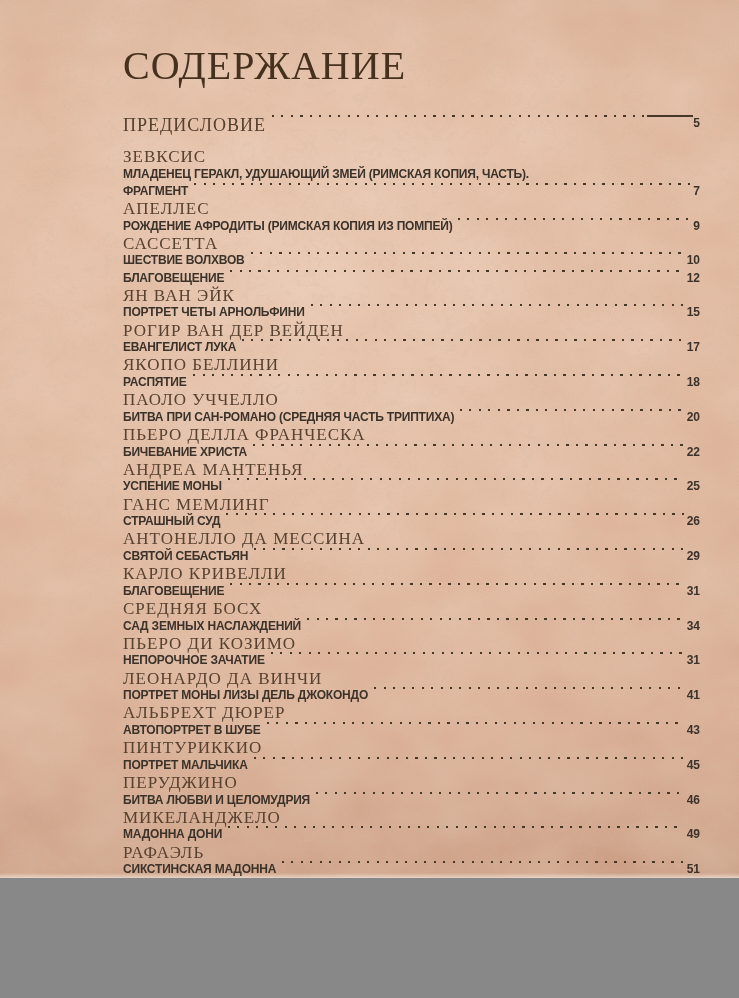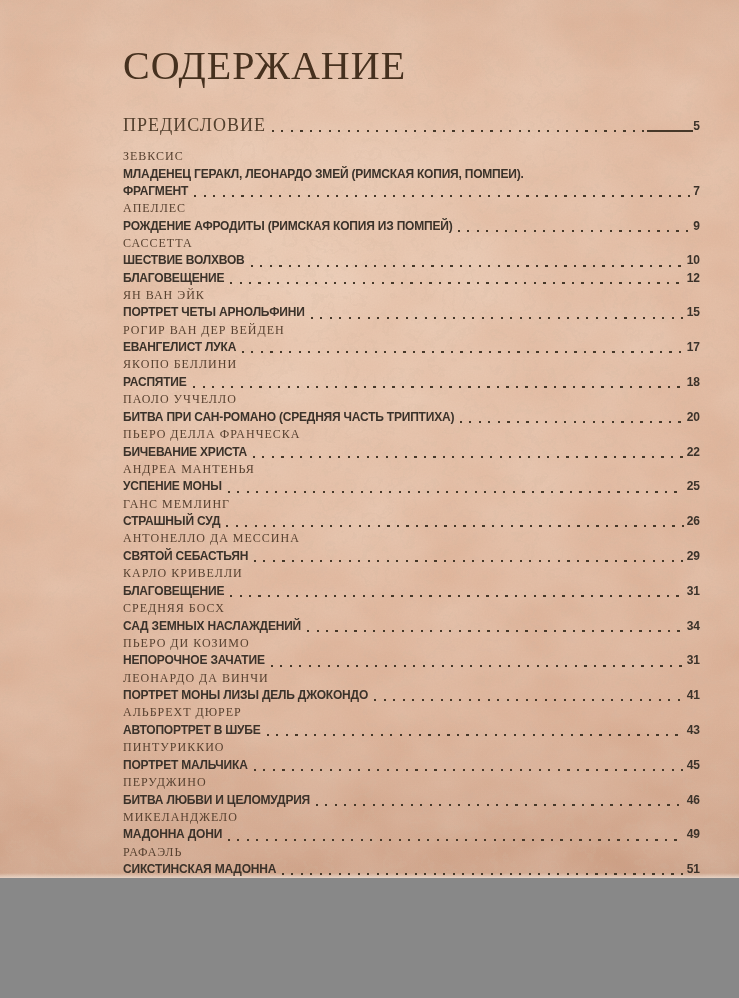--- a/index.html
+++ b/index.html
@@ -25,21 +25,21 @@
     position:absolute; left:123px; top:0; width:577px; z-index:2;
   }
   h1.title {
     margin:44px 0 0 0;
     font-family:"Liberation Serif","DejaVu Serif",serif;
     font-weight:500;
     font-size:40px; line-height:44px;
     letter-spacing:1px;
     color:#46311f;
   }
-  .row { display:flex; align-items:flex-end; }
+  .row { display:flex; }
   .leader {
     flex:1 1 auto;
     height:2px;
     margin:0 3px 3px 6px;
     background-image: repeating-linear-gradient(to right, #463829 0px, #463829 2px, rgba(0,0,0,0) 2px, rgba(0,0,0,0) 9.5px);
   }
   .preface { margin-top:27px; }
   .preface-label {
     font-family:"Liberation Serif","DejaVu Serif",serif;
     font-size:18px; line-height:20px;
@@ -49,21 +49,21 @@
   }
   .rule {
     flex:0 0 46px;
     height:2px;
     margin:0 0 3px 0;
     background:#463829;
   }
   .entries { margin-top:13px; }
   .artist {
     font-family:"Liberation Serif","DejaVu Serif",serif;
-    font-size:12px; line-height:17.6px;
+    font-size:17px; line-height:17.6px;
     letter-spacing:1px;
     color:#574130;
     white-space:nowrap;
   }
   .work, .work-pre, .pagenum {
     font-family:"Liberation Sans","DejaVu Sans",sans-serif;
     font-weight:bold;
     font-size:12px; line-height:17.2px;
     letter-spacing:-0.2px;
     color:#3b322a;
@@ -111,21 +111,21 @@
     <div class="preface row">
       <span class="preface-label">ПРЕДИСЛОВИЕ</span>
       <span class="leader"></span>
       <span class="rule"></span>
       <span class="pagenum">5</span>
     </div>
 
     <div class="entries" id="entries">
   <div class="entry">
     <div class="artist">ЗЕВКСИС</div>
-    <div class="work-pre">МЛАДЕНЕЦ ГЕРАКЛ, ЛЕОНАРДО ЗМЕЙ (РИМСКАЯ КОПИЯ, ПОМПЕИ).</div>
+    <div class="work-pre">МЛАДЕНЕЦ ГЕРАКЛ, УДУШАЮЩИЙ ЗМЕЙ (РИМСКАЯ КОПИЯ, ЧАСТЬ).</div>
     <div class="row">
       <span class="work">ФРАГМЕНТ</span>
       <span class="leader"></span>
       <span class="pagenum">7</span>
     </div>
   </div>
 
   <div class="entry">
     <div class="artist">АПЕЛЛЕС</div>
 

